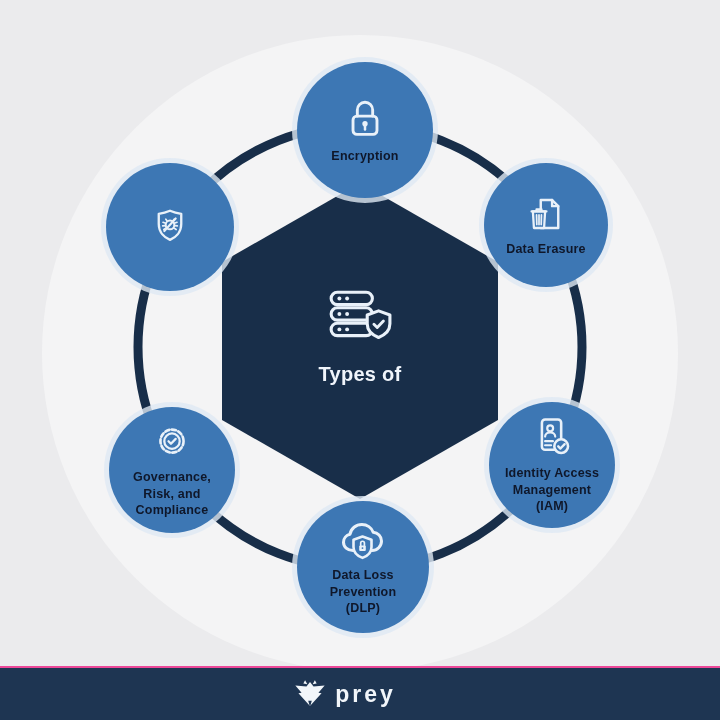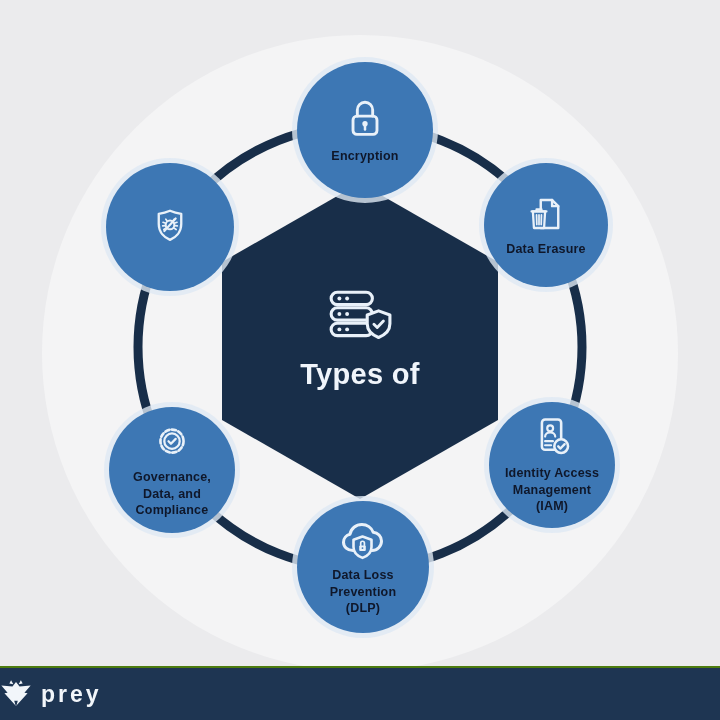--- a/index.html
+++ b/index.html
@@ -17,43 +17,43 @@
     position:absolute;left:222px;top:183px;width:276px;height:316px;
     background:#182e49;z-index:3;
     clip-path:polygon(50% 0,100% 25%,100% 75%,50% 100%,0 75%,0 25%);
   }
   .center-content{
     position:absolute;left:222px;top:183px;width:276px;height:316px;z-index:4;
     display:flex;flex-direction:column;align-items:center;justify-content:center;
     gap:14px;text-align:center;
   }
   .center-title{
-    color:#f0f5fb;font-size:29px;font-weight:bold;line-height:37px;letter-spacing:.3px;
+    color:#f0f5fb;font-size:20px;font-weight:bold;line-height:37px;letter-spacing:.3px;
   }
   .node{
     position:absolute;border-radius:50%;background:#3d77b4;z-index:5;
     box-shadow:0 0 0 5px rgba(222,233,244,.8);
     display:flex;flex-direction:column;align-items:center;justify-content:center;
     gap:6px;text-align:center;
   }
   .node .label{
     color:#0f172a;font-size:12.5px;font-weight:bold;line-height:1.32;
     letter-spacing:.2px;white-space:pre-line;
   }
   .n-encryption{left:297px;top:62px;width:136px;height:136px;}
   .n-erasure{left:484px;top:163px;width:124px;height:124px;}
   .n-iam{left:489px;top:402px;width:126px;height:126px;}
   .n-dlp{left:297px;top:501px;width:132px;height:132px;}
   .n-grc{left:109px;top:407px;width:126px;height:126px;}
   .n-antimalware{left:106px;top:163px;width:128px;height:128px;}
   .node svg{display:block;}
   .footer{
     position:absolute;left:0;bottom:0;width:720px;height:54px;
-    background:#1e3552;border-top:2px solid #4d7c0f;z-index:6;
-    display:flex;align-items:center;justify-content:flex-start;
+    background:#1e3552;border-top:2px solid #ec4899;z-index:6;
+    display:flex;align-items:center;justify-content:center;
     padding-right:30px;box-sizing:border-box;gap:9px;
   }
   .brand-word{
     color:#f2f6fa;font-size:23px;font-weight:bold;letter-spacing:3px;
     font-family:"Liberation Sans", sans-serif;
   }
   .icon{line-height:0;}
 </style>
 </head>
 <body>
@@ -150,21 +150,21 @@
 
   <div class="node n-grc">
     <span class="icon">
       <svg width="42" height="42" viewBox="0 0 48 48" fill="none" stroke="#e9f1f9" stroke-linecap="round" stroke-linejoin="round">
         <circle cx="24" cy="23" r="13.2" stroke-width="3" stroke-dasharray="4.8 2.9"></circle>
         <circle cx="24" cy="23" r="8.8" stroke-width="2.6"></circle>
         <path d="M20 23.2 l2.8 2.8 l5.4 -5.6" stroke-width="2.6"></path>
       </svg>
     </span>
     <span class="label">Governance,
-Data, and
+Risk, and
 Compliance</span>
   </div>
 
   <div class="node n-antimalware">
     <span class="icon">
       <svg width="40" height="40" viewBox="0 0 48 48" fill="none" stroke="#e9f1f9" stroke-width="2.8" stroke-linecap="round" stroke-linejoin="round">
         <path d="M24 4.5 C28.2 6.3 33 7.6 37.5 8.3 V20.5 C37.5 30.6 30.4 36.9 24 39.5 C17.6 36.9 10.5 30.6 10.5 20.5 V8.3 C15 7.6 19.8 6.3 24 4.5 Z"></path>
         <circle cx="24" cy="21.5" r="5.2" stroke-width="2.4"></circle>
         <path d="M20.8 17.2 L19 14.6 M27.2 17.2 L29 14.6" stroke-width="2"></path>
         <path d="M18.8 19.5 L15.6 18.3 M18.6 22.3 L15.2 22.6 M19.6 25 L16.6 27 M29.2 19.5 L32.4 18.3 M29.4 22.3 L32.8 22.6 M28.4 25 L31.4 27" stroke-width="2"></path>

